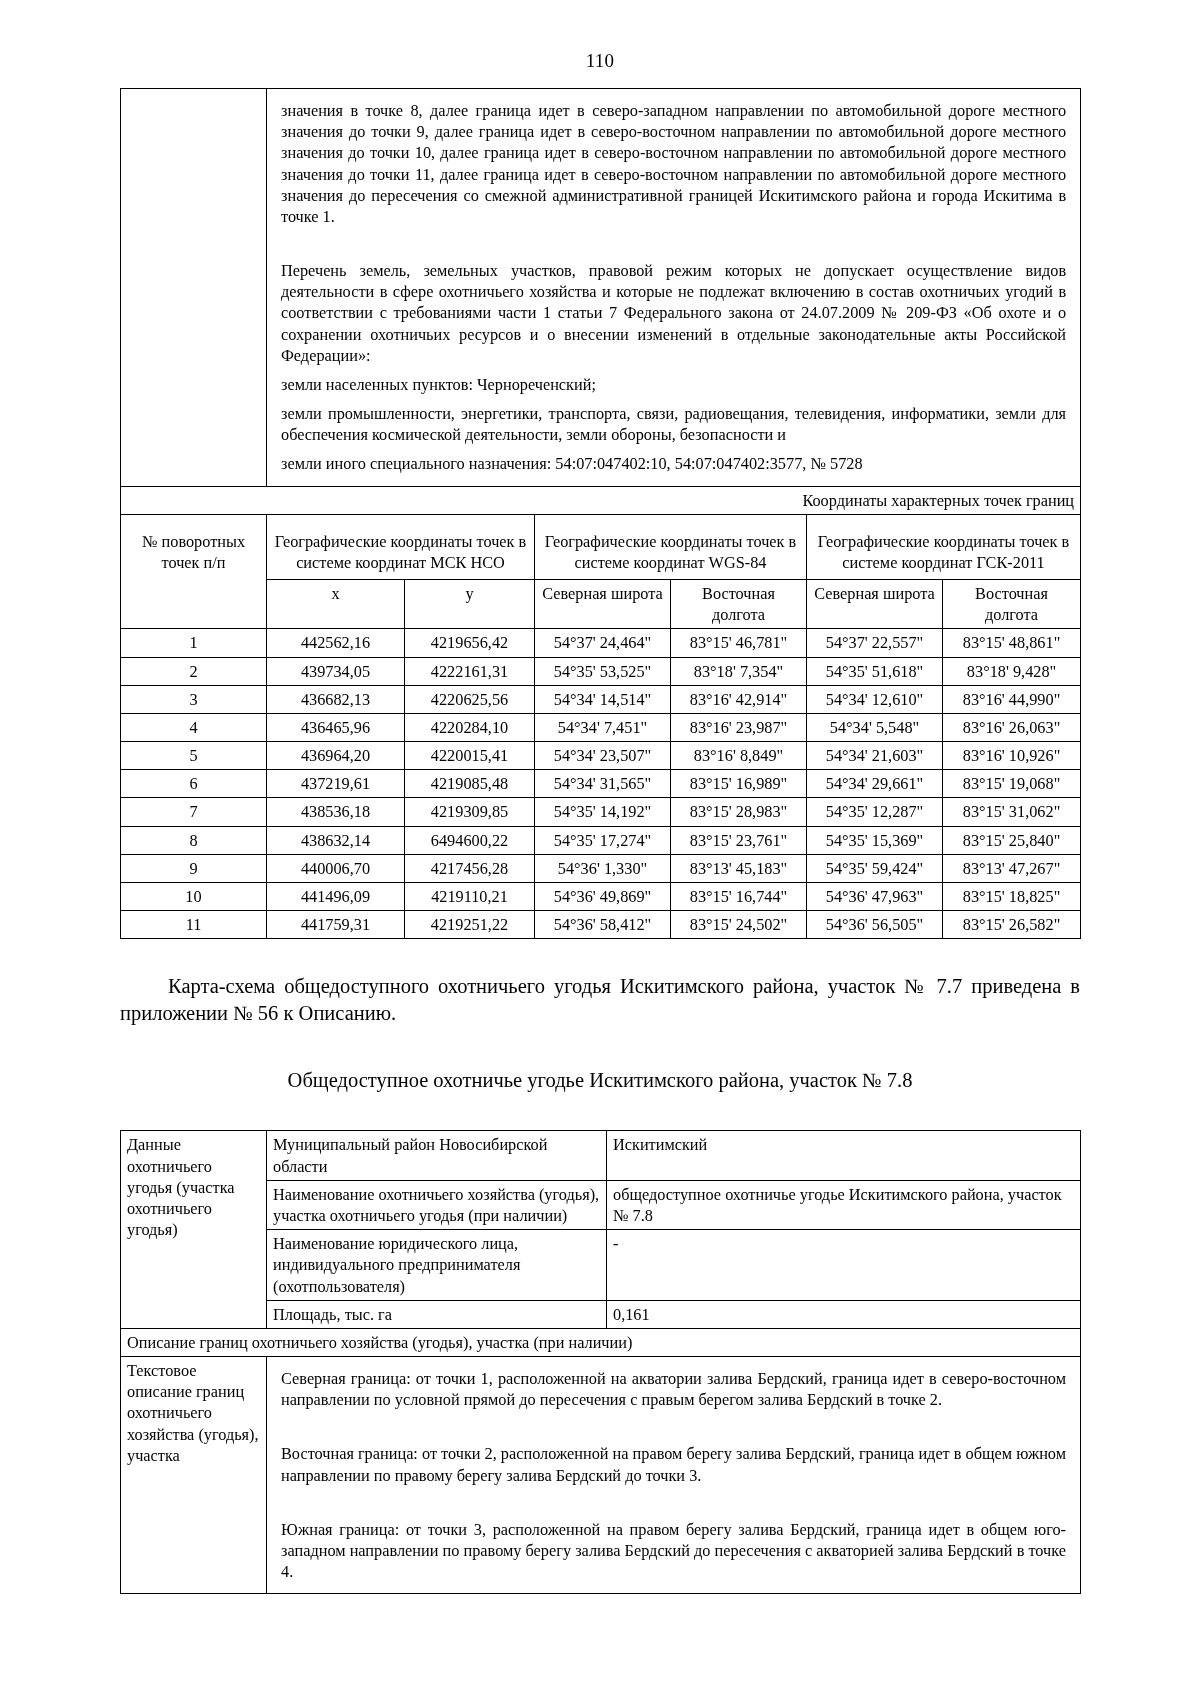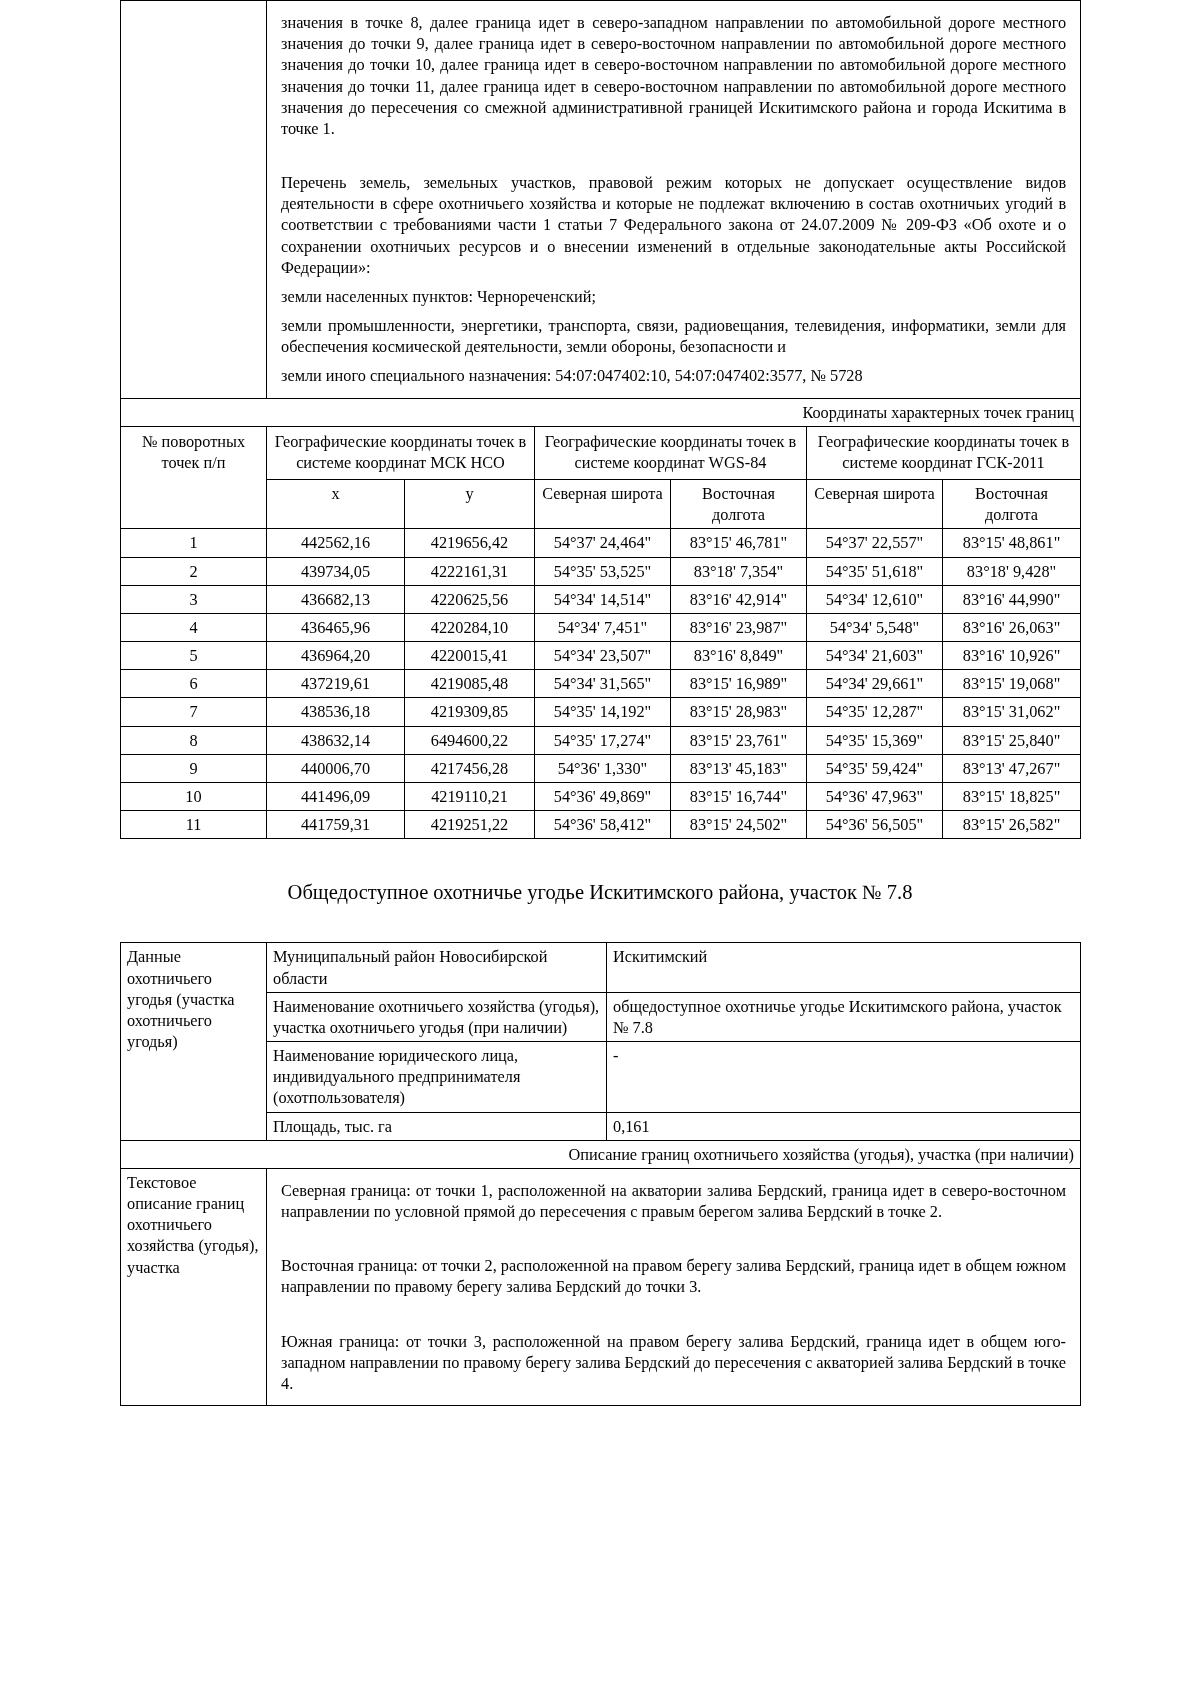--- a/index.html
+++ b/index.html
@@ -65,21 +65,21 @@
 
   
   .coord td, .coord th {
     text-align: center;
     vertical-align: middle;
     padding: 1px 3px;
     font-size: 16.3px;
     line-height: 1.25;
   }
   .coord .grouphead {
-    padding: 4px 4px 6px 4px;
+    padding: 16px 4px 6px 4px;
     line-height: 1.30;
     margin-top: 20px;
   }
   .banner {
     text-align: right;
     padding: 3px 4px;
     font-size: 16.3px;
   }
 
   
@@ -103,31 +103,32 @@
     font-size: 16.3px;
     line-height: 1.32;
     padding: 3px 6px;
   }
   .t2 .label-cell {
     text-align: left;
     vertical-align: top;
   }
   .t2 .val-cell { text-align: left; }
   .desc-banner {
-    text-align: right;
+    text-align: left;
     font-size: 16.3px;
     padding: 3px 4px;
     margin-left: 32px;
   }
 </style>
 </head>
 <body>
 
 <div class="page">
 
+  <div class="page-number">110</div>
 
   <div class="content">
 
     <table class="doc">
       <colgroup>
         <col style="width:146px">
         <col style="width:138px">
         <col style="width:130px">
         <col style="width:136px">
         <col style="width:136px">
@@ -262,20 +263,21 @@
             <td>441759,31</td>
             <td>4219251,22</td>
             <td>54°36' 58,412"</td>
             <td>83°15' 24,502"</td>
             <td>54°36' 56,505"</td>
             <td>83°15' 26,582"</td>
           </tr>
         </tbody>
     </table>
 
+    <p class="para">Карта-схема общедоступного охотничьего угодья Искитимского района, участок № 7.7 приведена в приложении № 56 к Описанию.</p>
 
     <p class="para centered">Общедоступное охотничье угодье Искитимского района, участок № 7.8</p>
 
     <table class="doc t2">
       <colgroup>
         <col style="width:146px">
         <col style="width:340px">
         <col style="width:474px">
       </colgroup>
       <tbody id="info-rows">

